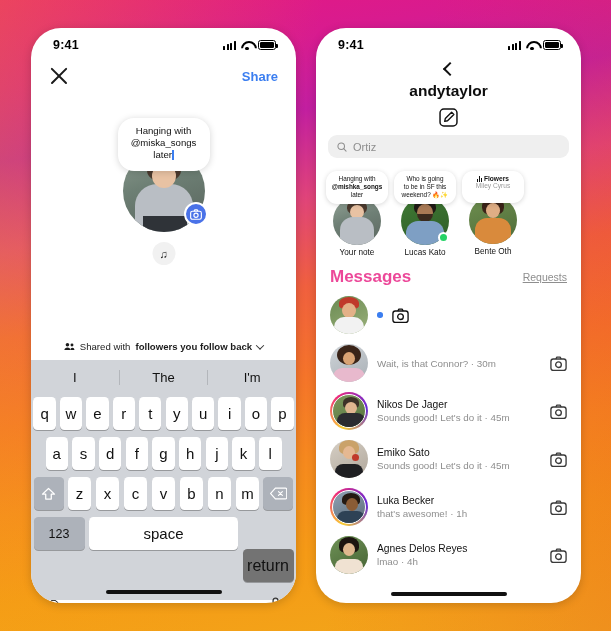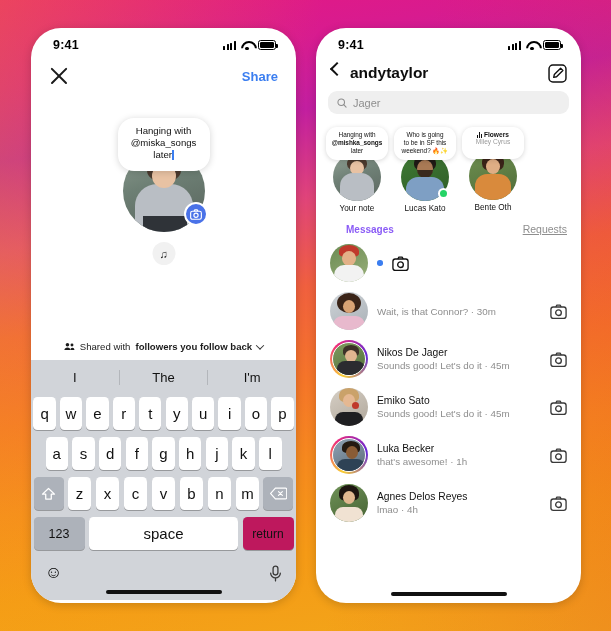--- a/index.html
+++ b/index.html
@@ -123,34 +123,34 @@
   .kb-sugg div + div { border-left:.8px solid #b3b6bb; }
   .kb-rows{ padding:3px 2.5px 0; }
   .kb-row{ display:flex; justify-content:center; gap:4.2px; margin-bottom:7px; }
   .key{
     background:#fff; border-radius:4.5px; height:33px; min-width:21px; flex:1;
     display:flex; align-items:center; justify-content:center;
     font-size:15px; color:#111; box-shadow:0 1px 0 rgba(0,0,0,.28);
   }
   .key.wide{ flex:0 0 30px; background:#adb2ba; }
   .key.num{ flex:0 0 51px; background:#adb2ba; font-size:12.5px;}
-  .key.ret{ flex:0 0 51px; background:#be185d; font-size:12px;}
+  .key.ret{ flex:0 0 51px; background:#737373; font-size:16px;margin-top:32px;}
   .key.space{ flex:1; font-size:15px; }
   .kb-row.r2{ padding:0 12px; }
   .kb-row.r3{ padding:0 0px; }
   .kb-bottom{ display:flex; align-items:center; justify-content:space-between; padding:2px 14px 0; height:30px;}
   .emoji-k{ font-size:17px; }
   .mic-k svg{ display:block; }
   .home-ind{
     position:absolute; bottom:6px; left:50%; transform:translateX(-50%);
     width:116px; height:4.4px; background:#111; border-radius:3px;
   }
 
   
-  .dm-top{ display:flex; padding:6px 14px 2px; gap:8px;}
+  .dm-top{ display:flex; align-items:center; padding:6px 14px 2px; gap:8px;flex-direction:column;}
   .back-ch{ width:10px; height:10px; border-left:2.1px solid #111; border-bottom:2.1px solid #111; transform:rotate(45deg); margin-left:2px;}
   .dm-title{ font-size:15.5px; font-weight:700; color:#0d0d0d; flex:1; }
   .compose{ width:19px; height:19px; }
   .search-wrap{ padding:6px 12px 7px; }
   .search{
     background:#efefef; border-radius:9px; height:23px;
     display:flex; align-items:center; gap:6px; padding:0 9px;
   }
   .search-ph{ font-size:11px; color:#8e8e8e; }
 
@@ -174,21 +174,21 @@
   .online{
     position:absolute; right:0px; bottom:2px; width:11px; height:11px; border-radius:50%;
     background:#25d366; border:2px solid #fff; z-index:5;
   }
   .nname{ text-align:center; font-size:8.2px; color:#111; margin-top:3px; }
 
   .msg-head{
     display:flex; align-items:center; justify-content:space-between;
     padding:6px 14px 4px;
   }
-  .msg-head .m{ font-size:10px; font-weight:700; color:#8b5cf6;margin-left:16px;}
+  .msg-head .m{ font-size:17px; font-weight:700; color:#ec4899;}
   .msg-head .r{ font-size:10.5px; color:#8e8e8e;text-decoration:underline;}
 
   .dm-row{ display:flex; align-items:center; gap:9px; padding:5px 14px; }
   .dm-av{ width:38px; height:38px; border-radius:50%; position:relative; flex:0 0 38px; }
   .dm-av .inner{ position:absolute; inset:0; border-radius:50%; overflow:hidden; }
   .dm-av.ring-green{ padding:2px; background:#3fd43f; }
   .dm-av.ring-green .inner{ inset:2px; border:1.6px solid #fff; }
   .dm-av.ring-grad{ padding:2px; background:conic-gradient(from 200deg,#f9ce34,#ee2a7b,#6228d7,#f9ce34); }
   .dm-av.ring-grad .inner{ inset:2px; border:1.6px solid #fff; }
   .dm-txt{ flex:1; min-width:0; }
@@ -372,21 +372,21 @@
         </svg>
     </div>
   </div>
 
   <div class="search-wrap">
     <div class="search">
       <svg width="10" height="10" viewBox="0 0 14 14">
           <circle cx="5.9" cy="5.9" r="4.6" fill="none" stroke="#8e8e8e" stroke-width="1.5"></circle>
           <path d="M9.4 9.4l3.3 3.3" stroke="#8e8e8e" stroke-width="1.5" stroke-linecap="round"></path>
         </svg>
-      <span class="search-ph">Jager</span>
+      <span class="search-ph">Ortiz</span>
     </div>
   </div>
 
   <div class="notes-strip">
 
     <div class="note-item">
       <div class="nbub">
         <div class="t">Hanging with</div>
         <div class="t" style="font-weight:700">@mishka_songs</div>
         <div class="t">later</div>

